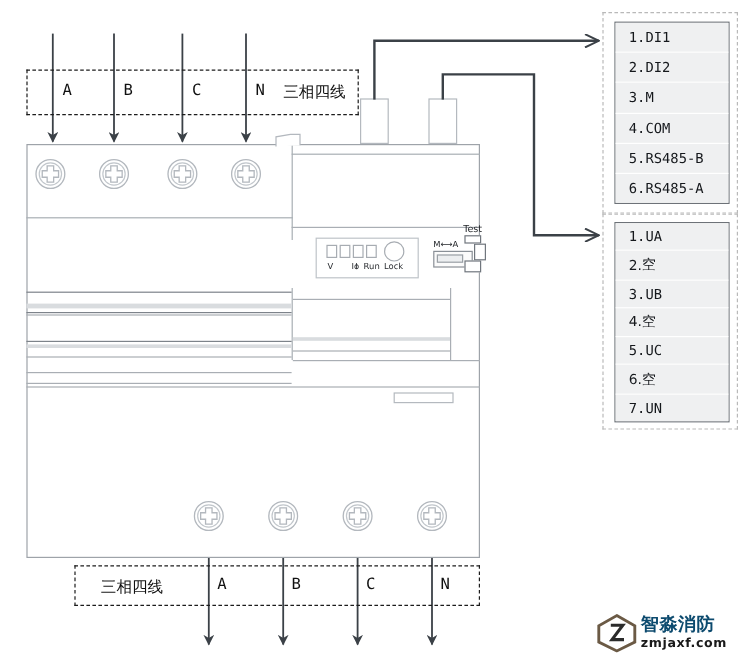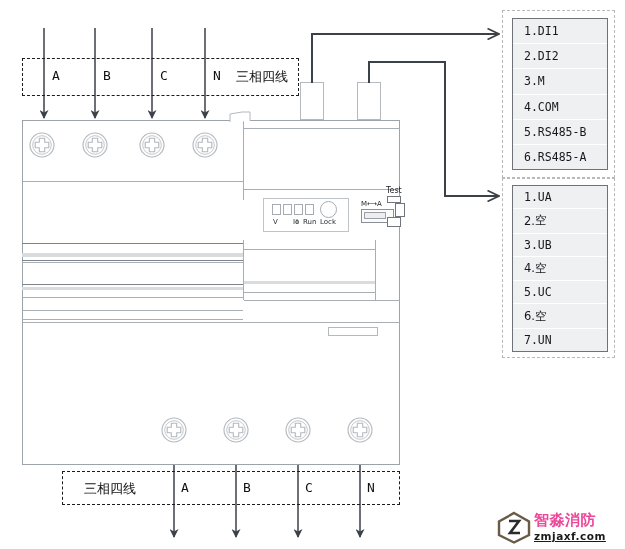--- a/index.html
+++ b/index.html
@@ -138,21 +138,21 @@
   
   .plate{
     position:absolute;box-sizing:border-box;
     border:1.2px solid #b4b9bf;background:#ffffff;
   }
 
   
   .logo-cn{
     position:absolute;
     font-family:"DejaVu Sans","Liberation Sans",sans-serif;
-    font-size:15px;font-weight:bold;color:#ec4899;
+    font-size:15px;font-weight:bold;color:#0c4a6e;
     letter-spacing:0.5px;white-space:nowrap;
   }
   .logo-url{
     position:absolute;
     font-family:"DejaVu Sans","Liberation Sans",sans-serif;
     font-size:10.5px;font-weight:bold;color:#1a1a1a;
     letter-spacing:0.5px;white-space:nowrap;
   }
 </style>
 </head>
@@ -388,15 +388,15 @@
   <div class="phase-lbl" style="left:181px;top:480px;">A</div>
   <div class="phase-lbl" style="left:243px;top:480px;">B</div>
   <div class="phase-lbl" style="left:305px;top:480px;">C</div>
   <div class="phase-lbl" style="left:367px;top:480px;">N</div>
 
   <svg class="abs" style="left:497px;top:511px;width:34px;height:33px;">
     <path d="M17,2 L32,10.5 L32,24 L17,31.5 L2,24 L2,10.5 Z" fill="none" stroke="#6b5a45" stroke-width="2.4"></path>
     <path d="M12,10 L22,10 L13,22 L23,22" fill="none" stroke="#2b2b2b" stroke-width="2.6"></path>
   </svg>
   <div class="logo-cn" style="left:534px;top:511px;">智淼消防</div>
-  <div class="logo-url" style="left:534px;top:530px;text-decoration:underline;">zmjaxf.com</div>
+  <div class="logo-url" style="left:534px;top:530px;">zmjaxf.com</div>
 
 </div>
 
 </body></html>

